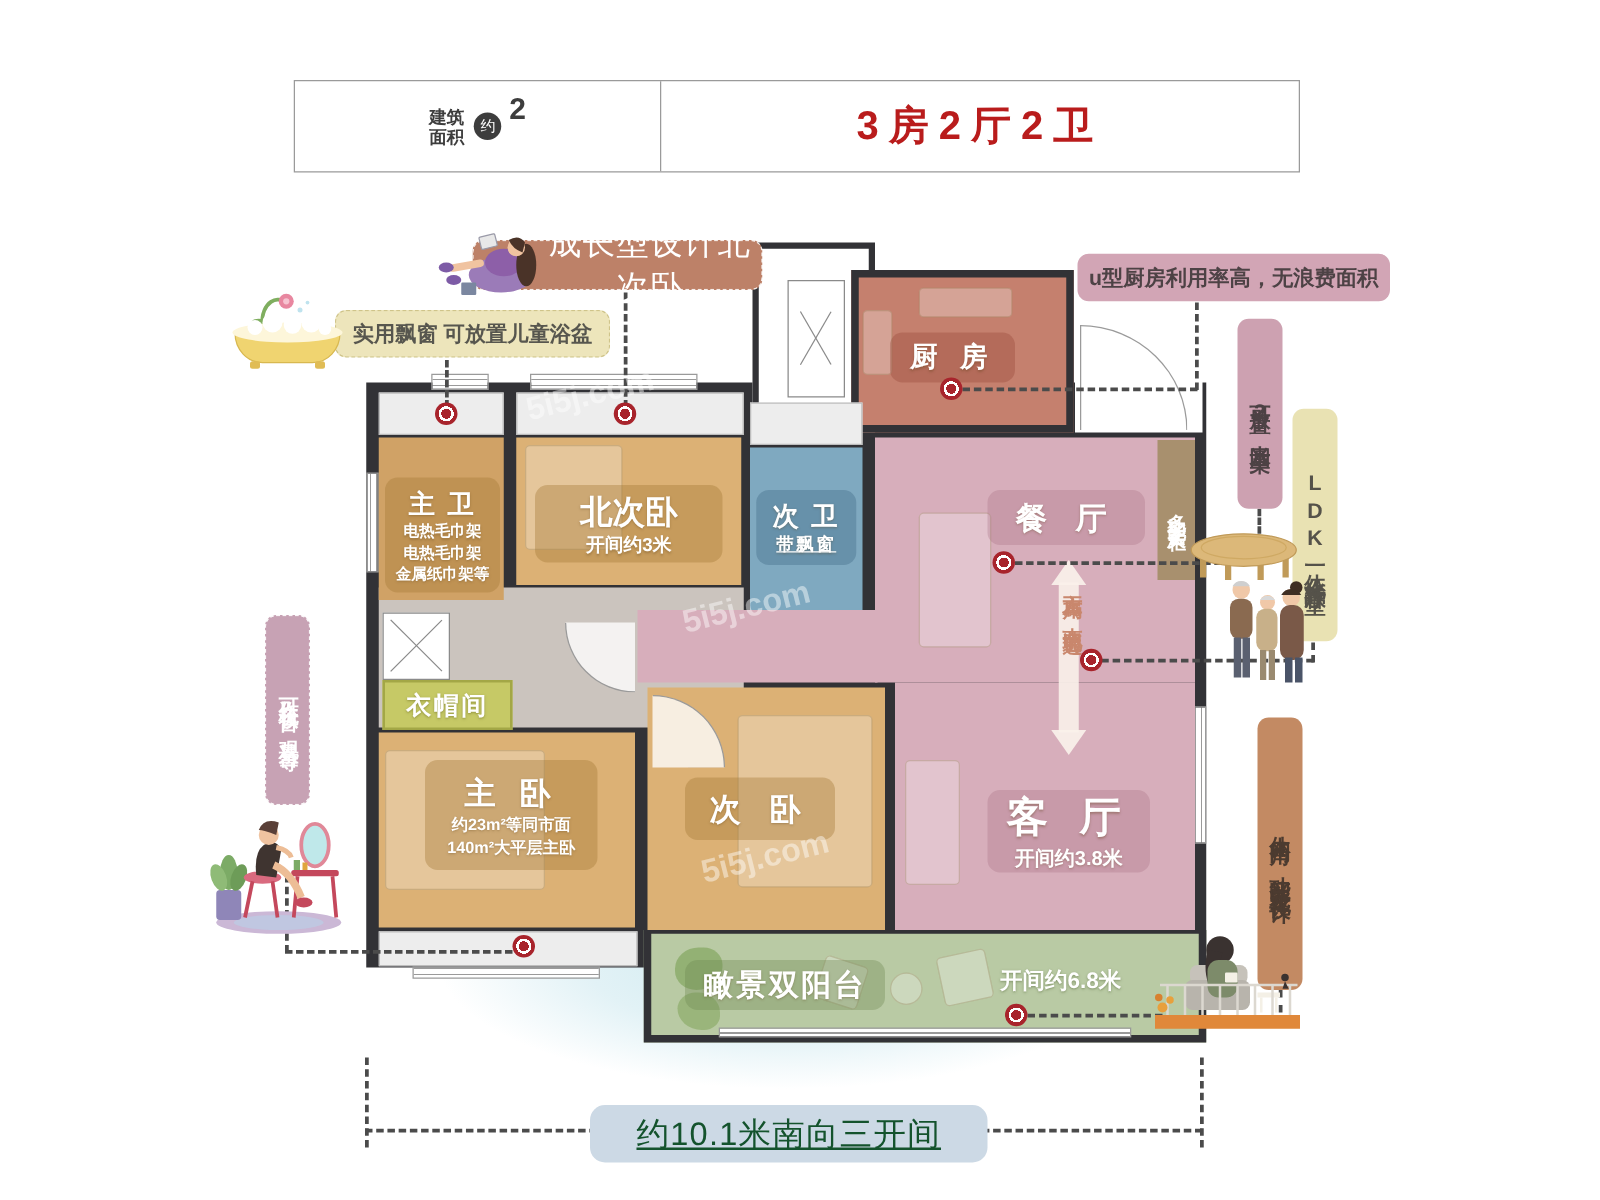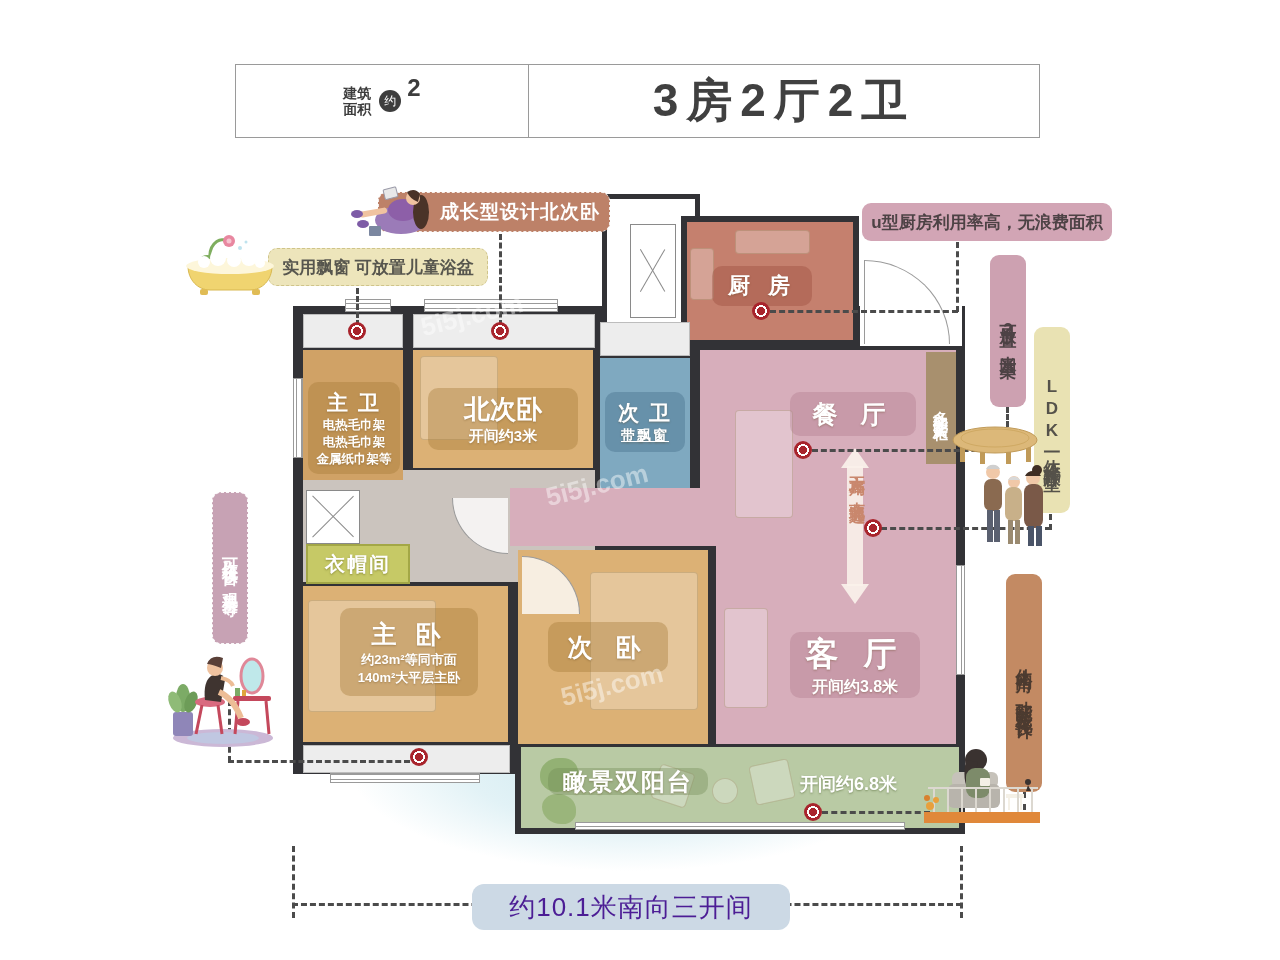--- a/index.html
+++ b/index.html
@@ -10,21 +10,21 @@
   .hdr{border:1px solid #9a9a9a;display:flex;align-items:stretch;background:#fff;}
   .hdr-sec{display:flex;align-items:center;justify-content:center;}
   .hdr-sec+.hdr-sec{border-left:1px solid #9a9a9a;}
   .hname{font-size:46px;font-weight:700;letter-spacing:3px;color:#3d3d3d;}
   .hunit{font-size:27px;font-weight:500;color:#3d3d3d;margin-left:2px;margin-top:14px;}
   .area-lbl{font-size:14px;line-height:16px;font-weight:700;color:#3d3d3d;text-align:center;}
   .approx{width:22px;height:22px;border-radius:50%;background:#3d3d3d;color:#fff;font-size:12px;
           display:flex;align-items:center;justify-content:center;margin:0 6px 0 8px;}
   .hval{font-size:62px;font-weight:700;letter-spacing:-2px;color:#3d3d3d;line-height:1;}
   .hsup{font-size:24px;font-weight:700;color:#3d3d3d;margin-top:-26px;}
-  .hlayout{font-size:46px;font-weight:600;letter-spacing:8px;color:#404040;}
+  .hlayout{font-size:32px;font-weight:600;letter-spacing:8px;color:#b91c1c;}
   
   .wall{background:#323236;}
   .room{box-sizing:border-box;}
   .tile{background-image:repeating-linear-gradient(0deg,rgba(255,255,255,.14) 0 1px,transparent 1px 56px),
                           repeating-linear-gradient(90deg,rgba(255,255,255,.14) 0 1px,transparent 1px 56px);}
   .sill{background:#ededed;border:1px solid #bdbdbd;}
   .winlines{background:repeating-linear-gradient(0deg,#fff 0 2px,#9a9a9a 2px 3px,#fff 3px 5px);border:1px solid #9a9a9a;}
   .winlinesv{background:repeating-linear-gradient(90deg,#fff 0 2px,#9a9a9a 2px 3px,#fff 3px 5px);border:1px solid #9a9a9a;}
   .xbox{background:#fff;border:1px solid #8a8a8a;position:absolute;}
   .xbox:before,.xbox:after{content:"";position:absolute;left:-6%;top:49%;width:112%;height:1px;background:#8a8a8a;}
@@ -161,21 +161,21 @@
   <span class="rdesc" style="font-size:16px;">开间约3.8米</span>
 </div>
 <div class="abs rlabel pill-tan" style="left:340px;top:608px;width:138px;height:88px;">
   <span class="rname" style="font-size:25px;letter-spacing:6px;">主 卧</span>
   <span class="rdesc" style="font-size:13px;">约23m²等同市面</span>
   <span class="rdesc" style="font-size:13px;">140m²大平层主卧</span>
 </div>
 <div class="abs rlabel pill-tan" style="left:548px;top:622px;width:120px;height:50px;">
   <span class="rname" style="font-size:25px;letter-spacing:8px;">次 卧</span>
 </div>
-<div class="abs rlabel pill-green" style="left:548px;top:768px;width:160px;height:27px;">
+<div class="abs rlabel pill-green" style="left:548px;top:768px;width:160px;height:40px;">
   <span class="rname" style="font-size:24px;letter-spacing:2px;">瞰景双阳台</span>
 </div>
 <div class="abs" style="left:800px;top:772px;width:160px;height:26px;color:#fff;font-size:18px;font-weight:700;text-shadow:0 1px 2px rgba(70,90,40,.5);">开间约6.8米</div>
 
 <div class="abs tri tri-up" style="left:841px;top:448px;"></div>
 <div class="abs arrow-shaft" style="left:847px;top:466px;width:16px;height:120px;"></div>
 <div class="abs tri tri-dn" style="left:841px;top:584px;"></div>
 <div class="abs axis-text" style="left:846px;top:462px;height:128px;display:flex;align-items:center;">方正布局 南北通透</div>
 
 <div class="abs dashv" style="left:356px;top:288px;height:38px;"></div>
@@ -193,21 +193,21 @@
 
 <div class="abs dot" style="left:348px;top:322px;"></div>
 <div class="abs dot" style="left:491px;top:322px;"></div>
 <div class="abs dot" style="left:752px;top:302px;"></div>
 <div class="abs dot" style="left:794px;top:441px;"></div>
 <div class="abs dot" style="left:864px;top:519px;"></div>
 <div class="abs dot" style="left:410px;top:748px;"></div>
 <div class="abs dot" style="left:804px;top:803px;"></div>
 
 <div class="abs badge badge-dash" style="left:378px;top:192px;width:232px;height:40px;background:#bd8168;padding-left:52px;">
-  <span style="color:#fff;font-size:19px;font-weight:700;letter-spacing:1px;">成长型设计北次卧</span>
+  <span style="color:#fff;font-size:26px;font-weight:400;letter-spacing:1px;">成长型设计北次卧</span>
 </div>
 <div class="abs badge" style="left:268px;top:248px;width:220px;height:38px;background:#ede5bb;border:1px dashed #cfc48a;">
   <span style="color:#57564e;font-size:17px;font-weight:600;">实用飘窗 可放置儿童浴盆</span>
 </div>
 <div class="abs badge" style="left:862px;top:203px;width:250px;height:38px;background:#d2a5b5;">
   <span style="color:#4d4245;font-size:17px;font-weight:600;">u型厨房利用率高，无浪费面积</span>
 </div>
 <div class="abs badge" style="left:990px;top:255px;width:36px;height:152px;background:#cda1b1;">
   <span class="vtext" style="color:#4d4245;font-size:17px;font-weight:600;">可放置2米圆桌</span>
 </div>
@@ -218,21 +218,21 @@
   <span class="vtext" style="color:#fff;font-size:16px;font-weight:600;">可作梳妆台、观景台等</span>
 </div>
 <div class="abs badge" style="left:1006px;top:574px;width:36px;height:218px;background:#c38a63;">
   <span class="vtext" style="color:#4c3b30;font-size:17px;font-weight:700;">休闲角+功能区多元化设计</span>
 </div>
 
 <div class="abs dashh" style="left:292px;top:903px;width:670px;"></div>
 <div class="abs dashv" style="left:292px;top:846px;height:72px;"></div>
 <div class="abs dashv" style="left:960px;top:846px;height:72px;"></div>
 <div class="abs badge" style="left:472px;top:884px;width:318px;height:46px;background:#ccd9e5;border-radius:12px;">
-  <span style="color:#4c1d95;font-size:26px;font-weight:500;letter-spacing:1px;">约10.1米南向三开间</span>
+  <span style="color:#14532d;font-size:26px;font-weight:500;letter-spacing:1px;text-decoration:underline;">约10.1米南向三开间</span>
 </div>
 
 <div class="abs" style="left:180px;top:218px;width:100px;height:80px;">
   <svg width="100" height="80" viewBox="0 0 100 80">
     <path d="M30 42 C 28 24, 44 16, 48 26" stroke="#7fae5f" stroke-width="3" fill="none"></path>
     <ellipse cx="27" cy="40" rx="6" ry="3" fill="#7fae5f"></ellipse>
     <circle cx="49" cy="23" r="6" fill="#e887a0"></circle>
       <circle cx="49" cy="23" r="2.5" fill="#f6c3d0"></circle>
     <circle cx="60" cy="30" r="2" fill="#bfe3ee"></circle>
       <circle cx="66" cy="24" r="1.5" fill="#bfe3ee"></circle>

